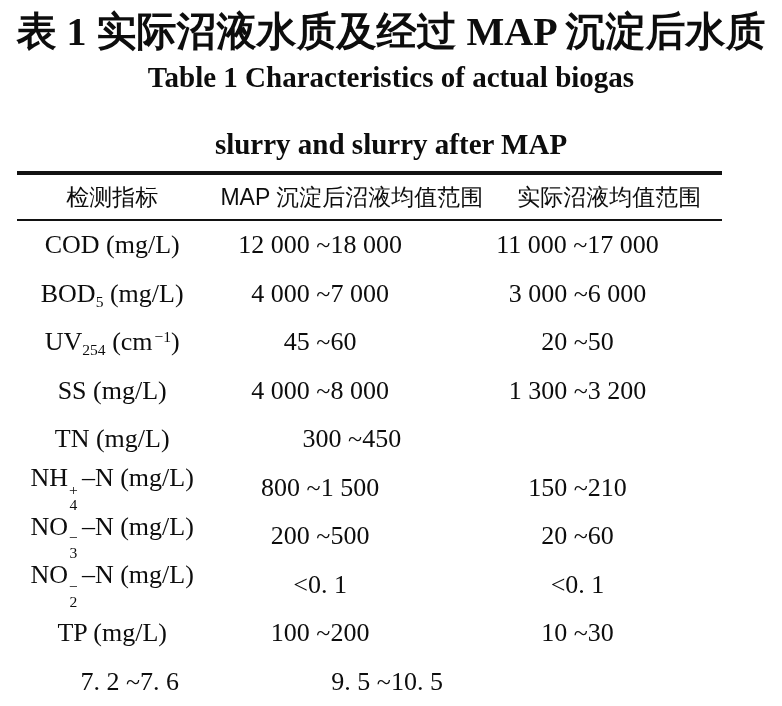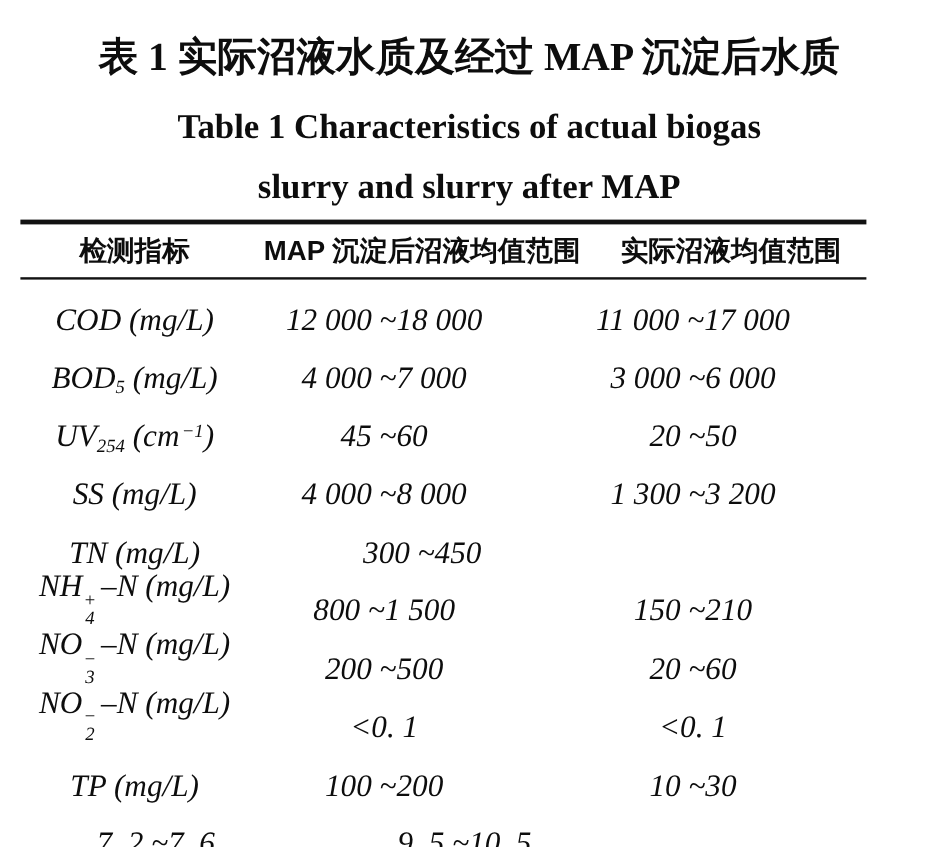--- a/index.html
+++ b/index.html
@@ -8,43 +8,42 @@
     --bg:#ffffff;
   }
   html,body{margin:0;padding:0;}
   body{
     width:782px;height:706px;overflow:hidden;
     background:var(--bg);color:var(--text);
     font-family:"Liberation Serif","DejaVu Serif",serif;
   }
   .page{width:782px;height:706px;position:relative;}
   .caption-zh{
-    padding-top:28px;text-align:center;
-    font-weight:bold;font-size:33px;line-height:40px;
+    padding-top:12px;text-align:center;
+    font-weight:bold;font-size:40px;line-height:40px;
   }
   .caption-en{
     text-align:center;font-weight:bold;font-size:29px;line-height:36px;
   }
-  .caption-en.first{margin-top:20px;}
-  .caption-en.second{margin-top:14px;}
+  .caption-en.first{margin-top:7px;}
+  .caption-en.second{margin-top:31px;}
   .table-wrap{
     width:705px;margin:9px 0 0 17px;
   }
   .rule-thick{height:4px;background:var(--rule);}
   .rule-thick.bottom{height:6px;}
   .rule-thin{height:2px;background:var(--rule);}
   .thead{
     display:flex;height:44px;align-items:center;
     font-family:"Liberation Sans","DejaVu Sans",sans-serif;
-    font-weight:bold;font-size:23px;
+    font-weight:normal;font-size:23px;
   }
   .trow{
-    display:flex;height:48.5px;align-items:flex-end;
+    display:flex;height:48.5px;align-items:center;
     font-size:26px;
-    font-style:italic;
   }
   .cell{text-align:center;}
   .c1{width:27%;}
   .c2{width:32%;}
   .c3{width:41%;}
   sub{font-size:0.6em;vertical-align:-0.3em;line-height:0;}
   sup{font-size:0.6em;vertical-align:0.5em;line-height:0;margin-left:0.12em;}
   .ss{
     display:inline-flex;flex-direction:column;align-items:center;
     font-size:0.6em;line-height:0.95;vertical-align:-0.55em;

